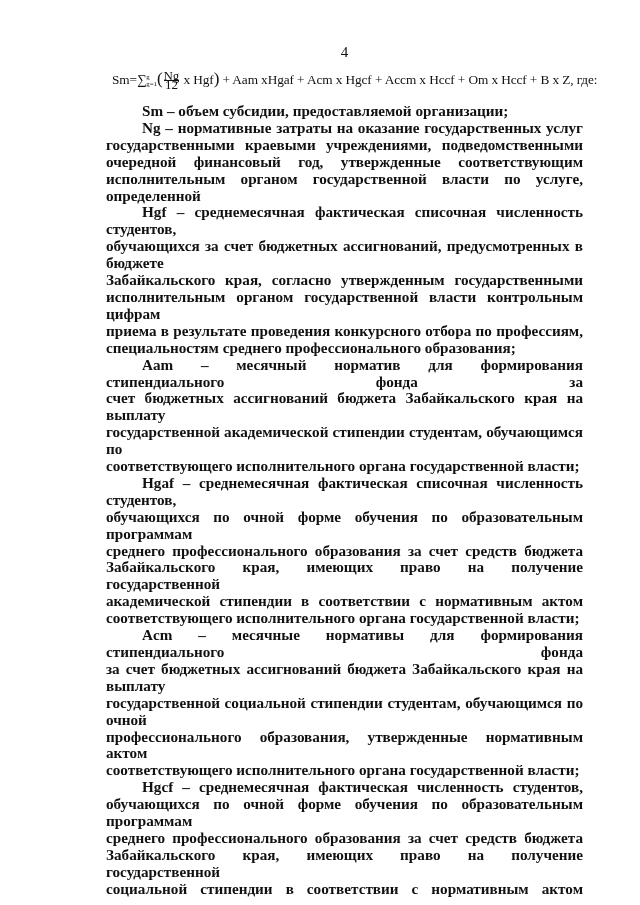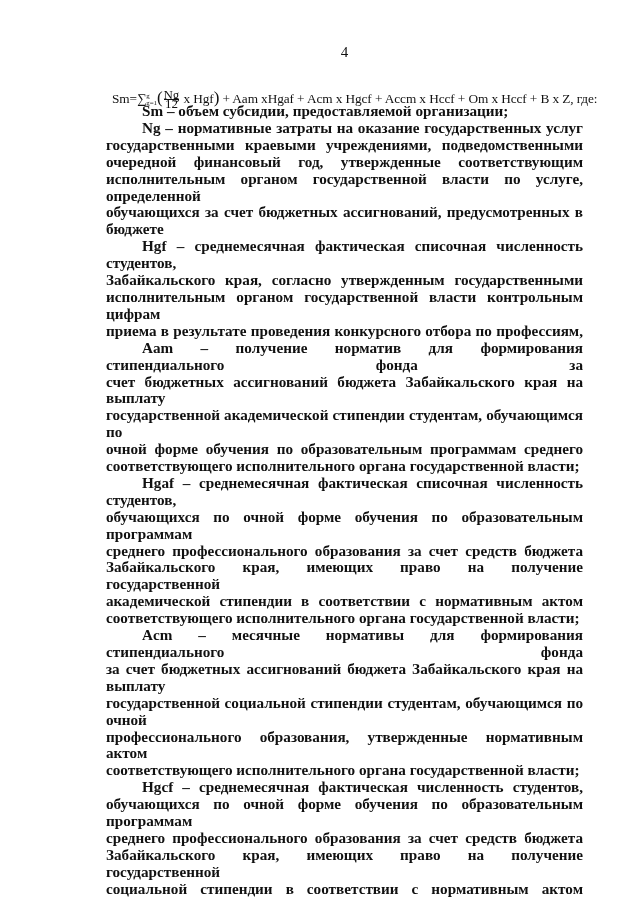--- a/index.html
+++ b/index.html
@@ -1,19 +1,19 @@
 <!DOCTYPE html>
 <html><head>
 <meta charset="utf-8">
 <style>
   html,body{margin:0;padding:0;background:#fff;}
   body{width:640px;height:905px;overflow:hidden;position:relative;}
   .page{position:absolute;left:106px;top:0;width:477px;font-family:"Liberation Serif","DejaVu Serif",serif;color:#111;}
   .pnum{position:absolute;left:0;width:477px;top:44px;text-align:center;font-size:15px;}
-  .formula{position:absolute;left:6px;top:88px;white-space:nowrap;font-size:13.3px;letter-spacing:-0.1px;}
+  .formula{position:absolute;left:6px;top:69px;white-space:nowrap;font-size:13.3px;letter-spacing:-0.1px;}
   .frac{display:inline-block;vertical-align:middle;text-align:center;font-size:13px;line-height:8px;margin:0 1px;}
   .frac span{display:block;}
   .sumsub{font-size:7px;}
   .body{position:absolute;top:103px;left:0;width:477px;font-size:15.2px;line-height:16.9px;}
   .l{display:block;text-align:justify;text-align-last:justify;font-weight:bold;}
   .l.last{text-align-last:left;}
   .l.first{text-indent:36px;}
 </style>
 </head>
 <body>
@@ -30,31 +30,31 @@
       <div>
         <span class="l first last">Sm – объем субсидии, предоставляемой организации;</span>
       </div>
       <div>
         <span class="l first">Ng – нормативные затраты на оказание государственных услуг</span>
         <span class="l">государственными краевыми учреждениями, подведомственными</span>
         <span class="l">очередной финансовый год, утвержденные соответствующим</span>
         <span class="l">исполнительным органом государственной власти по услуге, определенной</span>
       </div>
       <div>
+        <span class="l first">Hgf – среднемесячная фактическая списочная численность студентов,</span>
         <span class="l">обучающихся за счет бюджетных ассигнований, предусмотренных в бюджете</span>
-        <span class="l first">Hgf – среднемесячная фактическая списочная численность студентов,</span>
         <span class="l">Забайкальского края, согласно утвержденным государственными</span>
         <span class="l">исполнительным органом государственной власти контрольным цифрам</span>
         <span class="l">приема в результате проведения конкурсного отбора по профессиям,</span>
+        <span class="l last">специальностям среднего профессионального образования;</span>
       </div>
       <div>
-        <span class="l first">Aam – получение норматив для формирования стипендиального фонда за</span>
+        <span class="l first">Aam – месячный норматив для формирования стипендиального фонда за</span>
         <span class="l">счет бюджетных ассигнований бюджета Забайкальского края на выплату</span>
         <span class="l">государственной академической стипендии студентам, обучающимся по</span>
-        <span class="l">очной форме обучения по образовательным программам среднего</span>
         <span class="l last">соответствующего исполнительного органа государственной власти;</span>
       </div>
       <div>
         <span class="l first">Hgaf – среднемесячная фактическая списочная численность студентов,</span>
         <span class="l">обучающихся по очной форме обучения по образовательным программам</span>
         <span class="l">среднего профессионального образования за счет средств бюджета</span>
         <span class="l">Забайкальского края, имеющих право на получение государственной</span>
         <span class="l">академической стипендии в соответствии с нормативным актом</span>
         <span class="l last">соответствующего исполнительного органа государственной власти;</span>
       </div>

